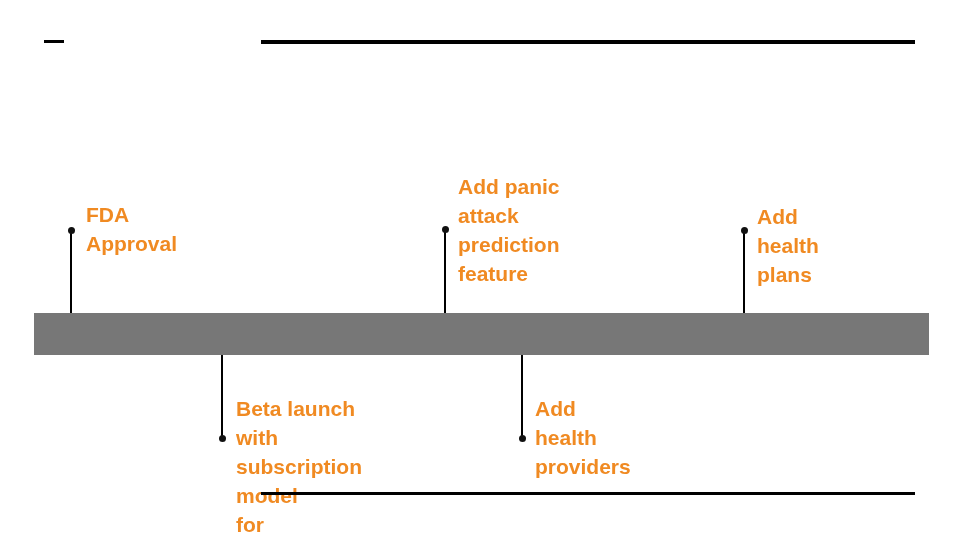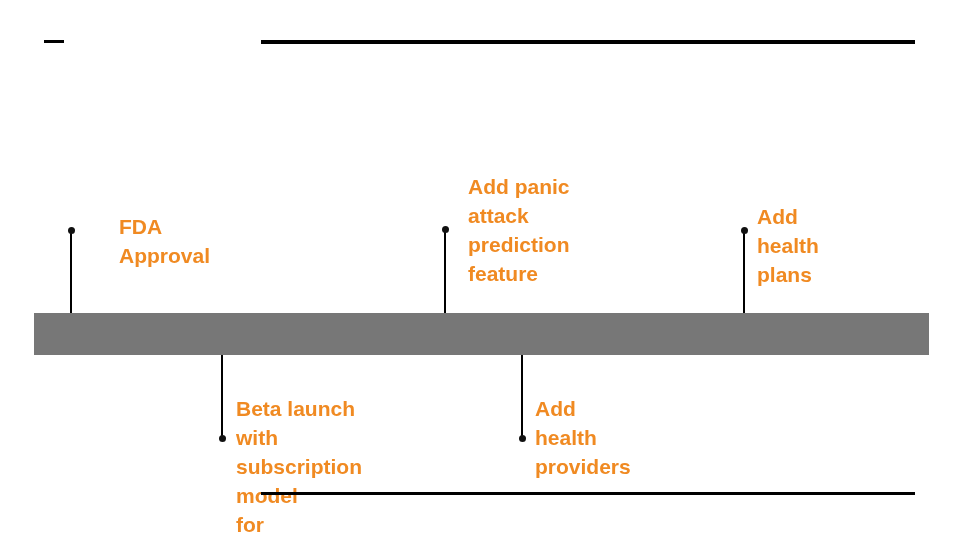--- a/index.html
+++ b/index.html
@@ -98,26 +98,26 @@
   <div class="corner-dash"></div>
   <div class="rule-top"></div>
 
 
   <div class="timeline-bar"></div>
 
   <div id="milestones-above">
       <div class="milestone">
         <div class="connector" style="left: 70px; top: 231px; height: 82px;"></div>
         <div class="marker-dot" style="left: 67.5px; top: 227px;"></div>
-        <div class="milestone-label" style="left: 86px; top: 212px; margin-left: 33px;">FDA Approval</div>
+        <div class="milestone-label" style="left: 86px; top: 200px;">FDA Approval</div>
       </div>
       <div class="milestone">
         <div class="connector" style="left: 444px; top: 230px; height: 83px;"></div>
         <div class="marker-dot" style="left: 441.5px; top: 226px;"></div>
-        <div class="milestone-label" style="left: 458px; top: 172px; margin-left: 10px;">Add panic attack
+        <div class="milestone-label" style="left: 458px; top: 172px;">Add panic attack
 prediction
 feature</div>
       </div>
       <div class="milestone">
         <div class="connector" style="left: 743px; top: 231px; height: 82px;"></div>
         <div class="marker-dot" style="left: 740.5px; top: 227px;"></div>
         <div class="milestone-label" style="left: 757px; top: 202px;">Add health
 plans</div>
       </div>
     </div>

